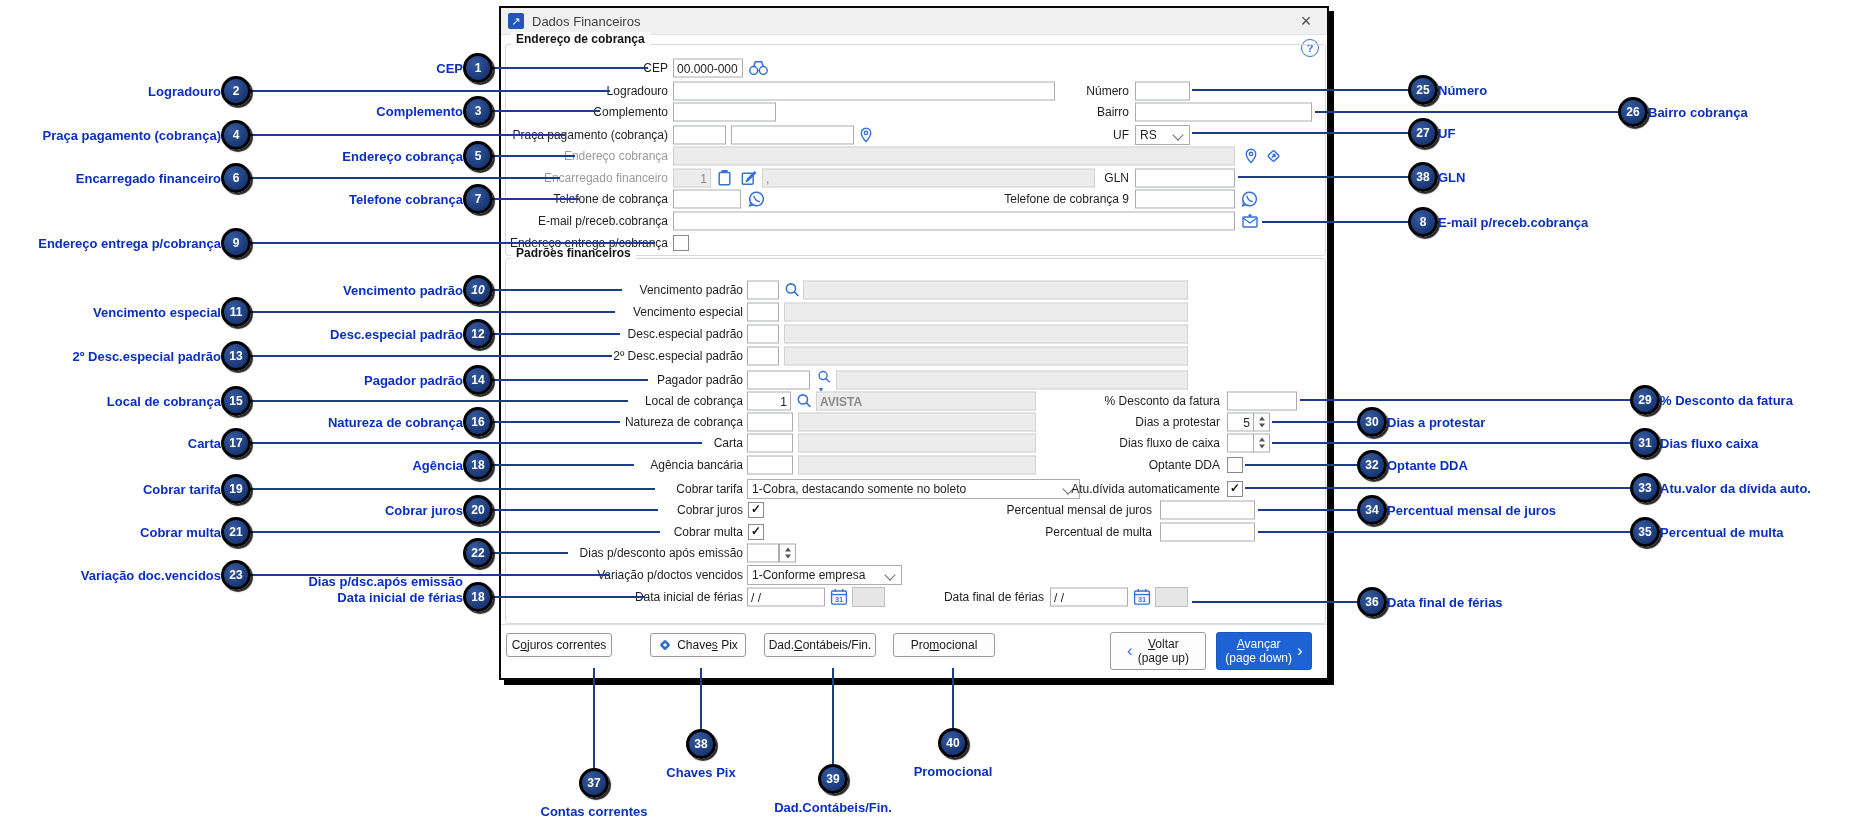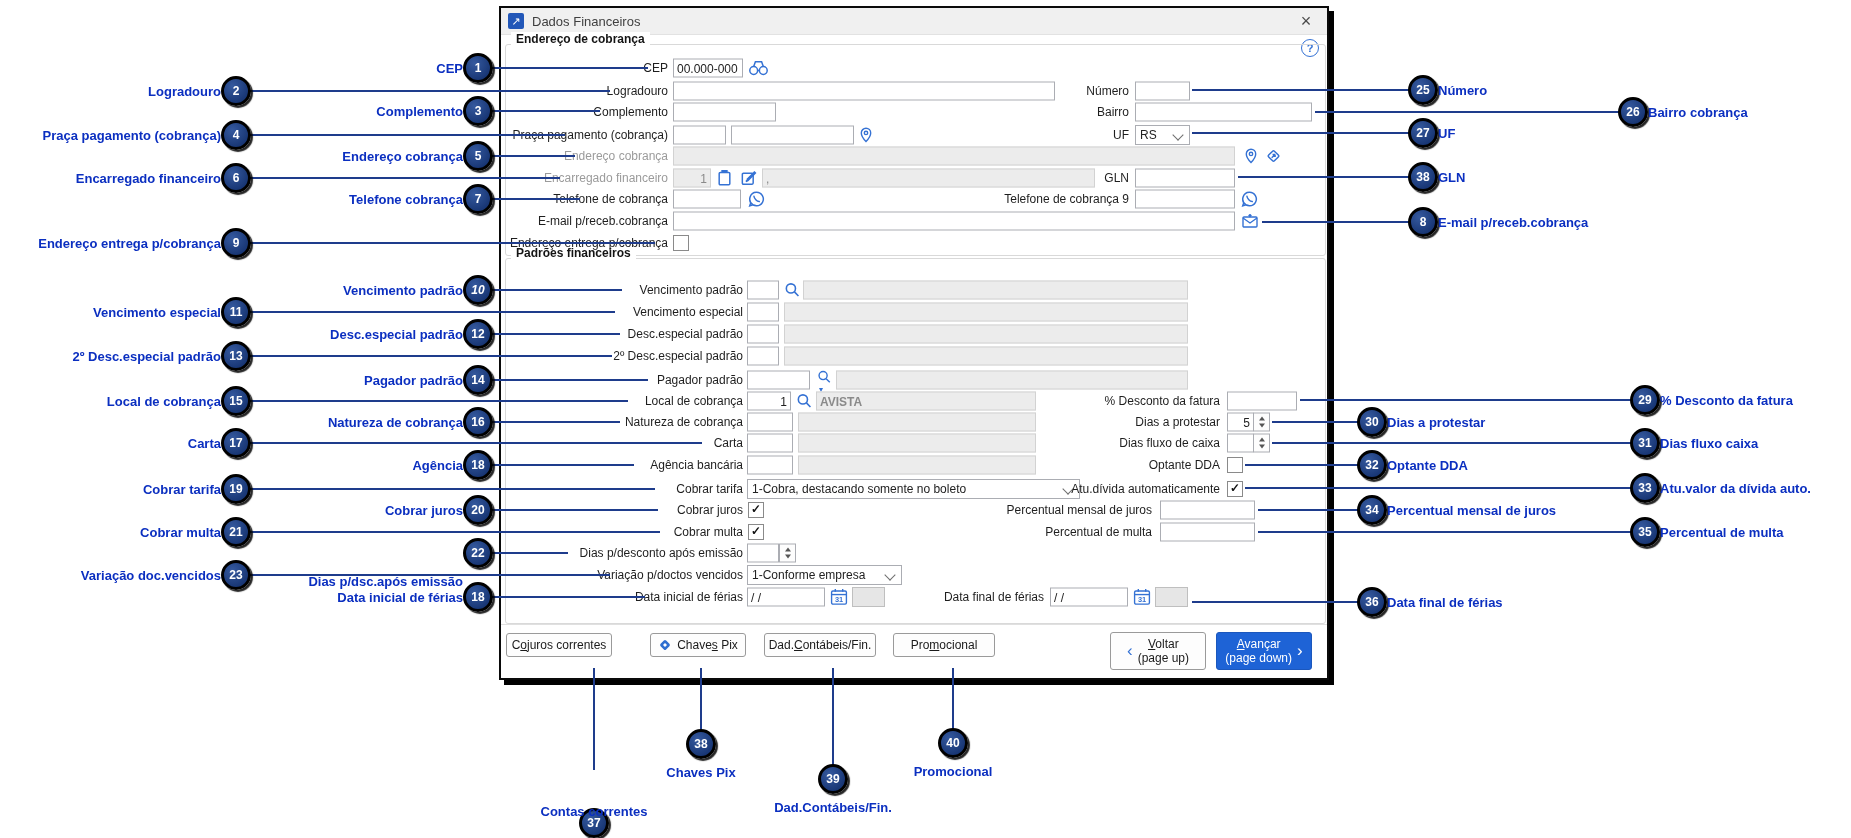--- a/index.html
+++ b/index.html
@@ -437,21 +437,21 @@
     <div class="cline" style="left: 1258px; width: 102px; top: 509px;"></div>
     <div class="badge" style="left: 1372px; top: 510px;">34</div>
     <div class="clabel" style="left: 1387px; top: 510px;">Percentual mensal de juros</div>
     <div class="cline" style="left: 1258px; width: 375px; top: 531px;"></div>
     <div class="badge" style="left: 1645px; top: 532px;">35</div>
     <div class="clabel" style="left: 1660px; top: 532px;">Percentual de multa</div>
     <div class="cline" style="left: 1192px; width: 168px; top: 601px;"></div>
     <div class="badge" style="left: 1372px; top: 602px;">36</div>
     <div class="clabel" style="left: 1387px; top: 602px;">Data final de férias</div>
     <div class="vline" style="left: 593px; top: 668px; height: 102px;"></div>
-    <div class="badge" style="left: 594px; top: 783px; margin-top: 40px;">37</div>
+    <div class="badge" style="left: 594px; top: 783px;">37</div>
     <div class="clabel" style="left: 594px; top: 811px; transform: translate(-50%, -50%);">Contas correntes</div>
     <div class="vline" style="left: 700px; top: 668px; height: 63px;"></div>
     <div class="badge" style="left: 701px; top: 744px;">38</div>
     <div class="clabel" style="left: 701px; top: 772px; transform: translate(-50%, -50%);">Chaves Pix</div>
     <div class="vline" style="left: 832px; top: 668px; height: 98px;"></div>
     <div class="badge" style="left: 833px; top: 779px;">39</div>
     <div class="clabel" style="left: 833px; top: 807px; transform: translate(-50%, -50%);">Dad.Contábeis/Fin.</div>
     <div class="vline" style="left: 952px; top: 668px; height: 62px;"></div>
     <div class="badge" style="left: 953px; top: 743px;">40</div>
     <div class="clabel" style="left: 953px; top: 771px; transform: translate(-50%, -50%);">Promocional</div>

